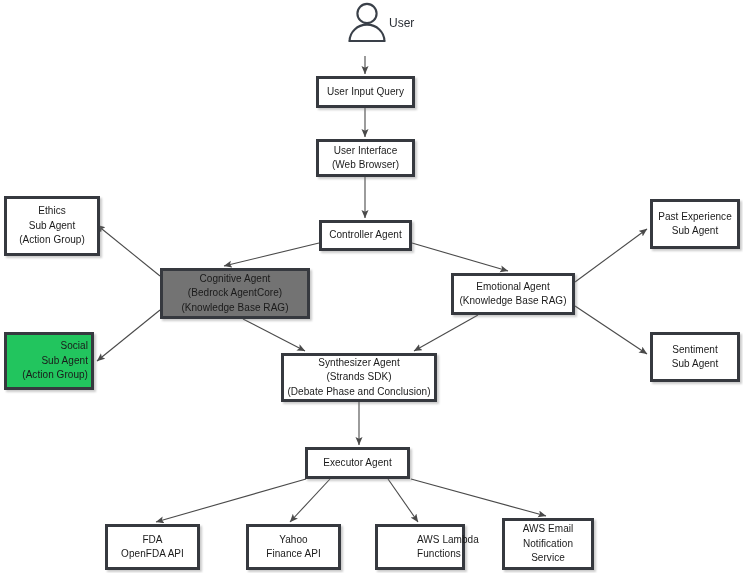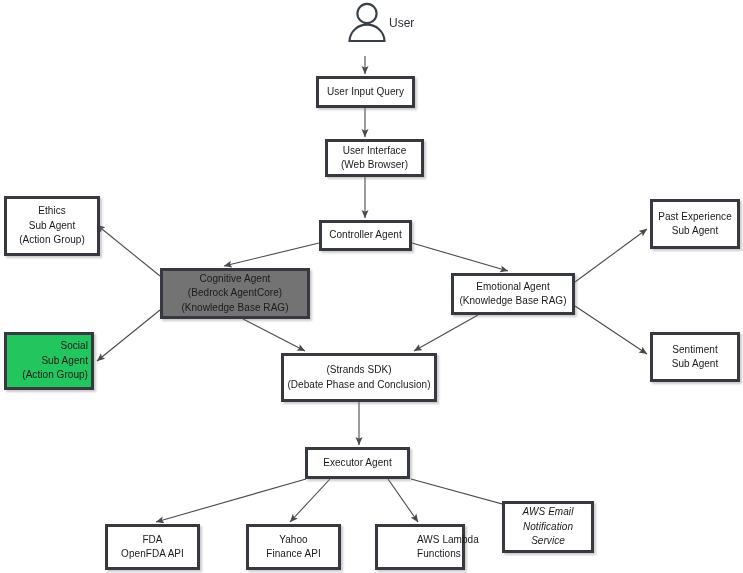--- a/index.html
+++ b/index.html
@@ -101,21 +101,21 @@
     </svg>
     <div class="actor-label">User</div>
   </div>
 
   <div id="nodes">
       <div class="node" style="left: 316px; top: 76px; width: 99px; height: 32px; border-color: rgb(54, 57, 63); background: rgb(255, 255, 255); color: rgb(26, 26, 26);">
         <div class="lines">
           <div>User Input Query</div>
         </div>
       </div>
-      <div class="node" style="left: 316px; top: 139px; width: 99px; height: 38px; border-color: rgb(54, 57, 63); background: rgb(255, 255, 255); color: rgb(26, 26, 26); margin-left: 9px;">
+      <div class="node" style="left: 316px; top: 139px; width: 99px; height: 38px; border-color: rgb(54, 57, 63); background: rgb(255, 255, 255); color: rgb(26, 26, 26);">
         <div class="lines">
           <div>User Interface</div>
           <div>(Web Browser)</div>
         </div>
       </div>
       <div class="node" style="left: 319px; top: 220px; width: 93px; height: 31px; border-color: rgb(54, 57, 63); background: rgb(255, 255, 255); color: rgb(26, 26, 26);">
         <div class="lines">
           <div>Controller Agent</div>
         </div>
       </div>
@@ -153,20 +153,21 @@
         </div>
       </div>
       <div class="node" style="left: 650px; top: 332px; width: 90px; height: 50px; border-color: rgb(54, 57, 63); background: rgb(255, 255, 255); color: rgb(26, 26, 26);">
         <div class="lines">
           <div>Sentiment</div>
           <div>Sub Agent</div>
         </div>
       </div>
       <div class="node" style="left: 281px; top: 353px; width: 156px; height: 49px; border-color: rgb(54, 57, 63); background: rgb(255, 255, 255); color: rgb(26, 26, 26);">
         <div class="lines">
+          <div>Synthesizer Agent</div>
           <div>(Strands SDK)</div>
           <div>(Debate Phase and Conclusion)</div>
         </div>
       </div>
       <div class="node" style="left: 305px; top: 447px; width: 105px; height: 32px; border-color: rgb(54, 57, 63); background: rgb(255, 255, 255); color: rgb(26, 26, 26);">
         <div class="lines">
           <div>Executor Agent</div>
         </div>
       </div>
       <div class="node" style="left: 105px; top: 524px; width: 95px; height: 46px; border-color: rgb(54, 57, 63); background: rgb(255, 255, 255); color: rgb(26, 26, 26);">
@@ -180,21 +181,21 @@
           <div>Yahoo</div>
           <div>Finance API</div>
         </div>
       </div>
       <div class="node" style="left: 375px; top: 524px; width: 90px; height: 46px; border-color: rgb(54, 57, 63); background: rgb(255, 255, 255); color: rgb(26, 26, 26); padding-left: 36px;">
         <div class="lines">
           <div>AWS Lambda</div>
           <div>Functions</div>
         </div>
       </div>
-      <div class="node" style="left: 502px; top: 501px; width: 92px; height: 52px; border-color: rgb(54, 57, 63); background: rgb(255, 255, 255); color: rgb(26, 26, 26); font-style: italic;">
+      <div class="node" style="left: 502px; top: 518px; width: 92px; height: 52px; border-color: rgb(54, 57, 63); background: rgb(255, 255, 255); color: rgb(26, 26, 26);">
         <div class="lines">
           <div>AWS Email</div>
           <div>Notification</div>
           <div>Service</div>
         </div>
       </div>
     </div>
 
 </div>
 

